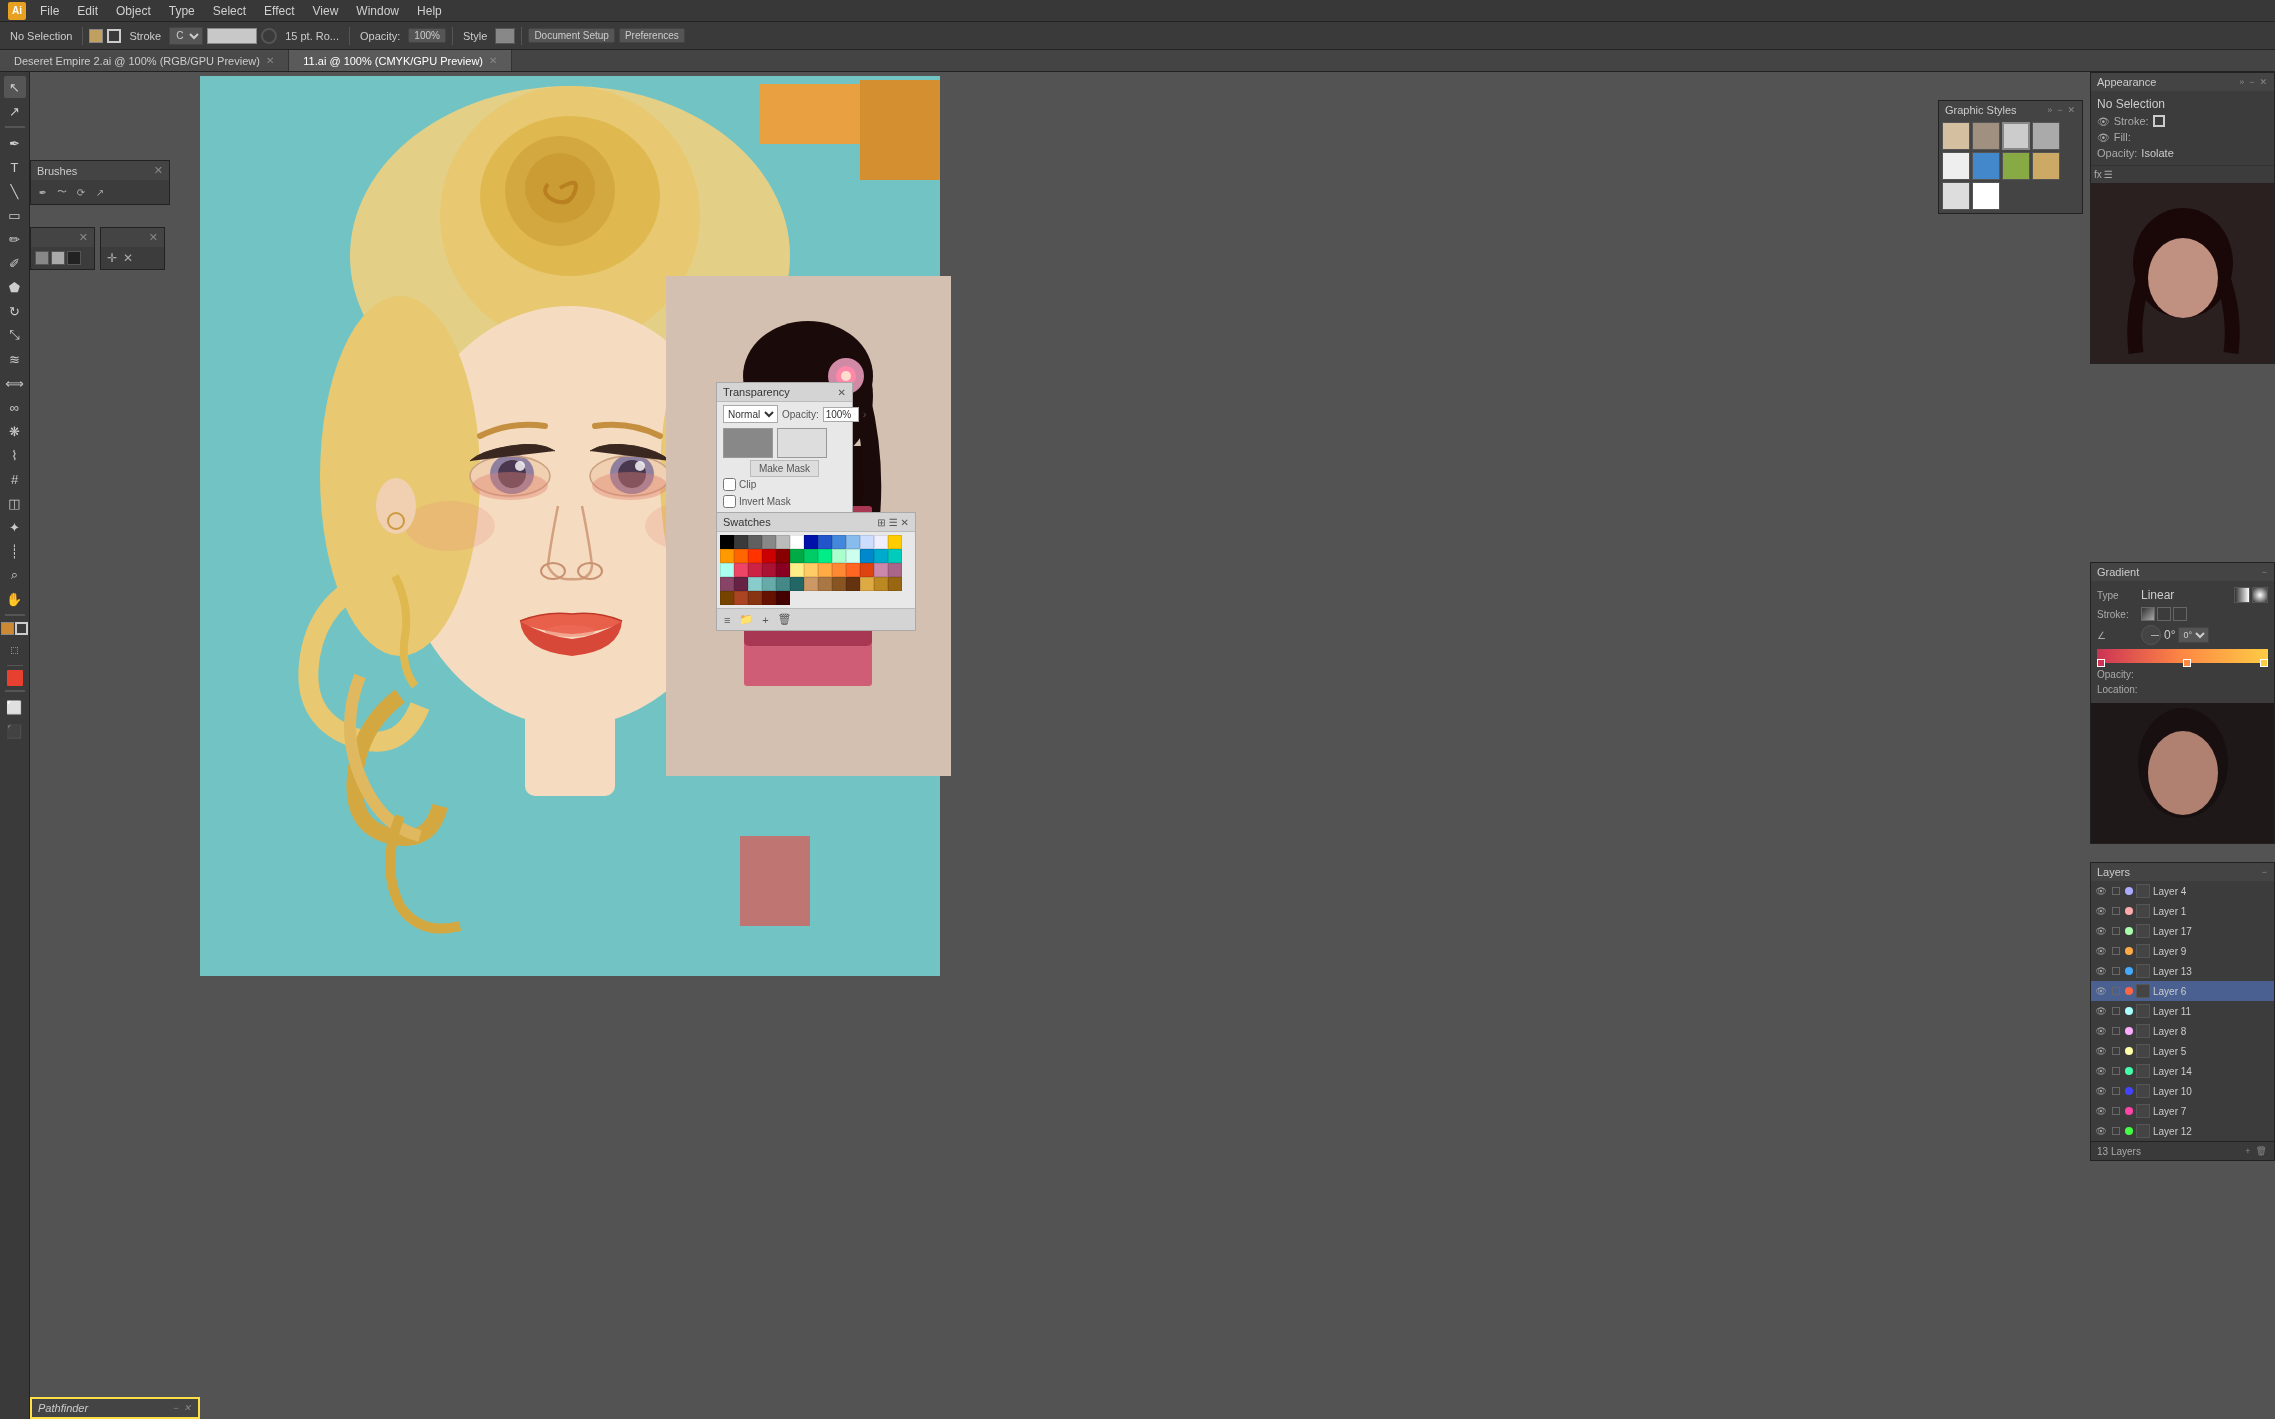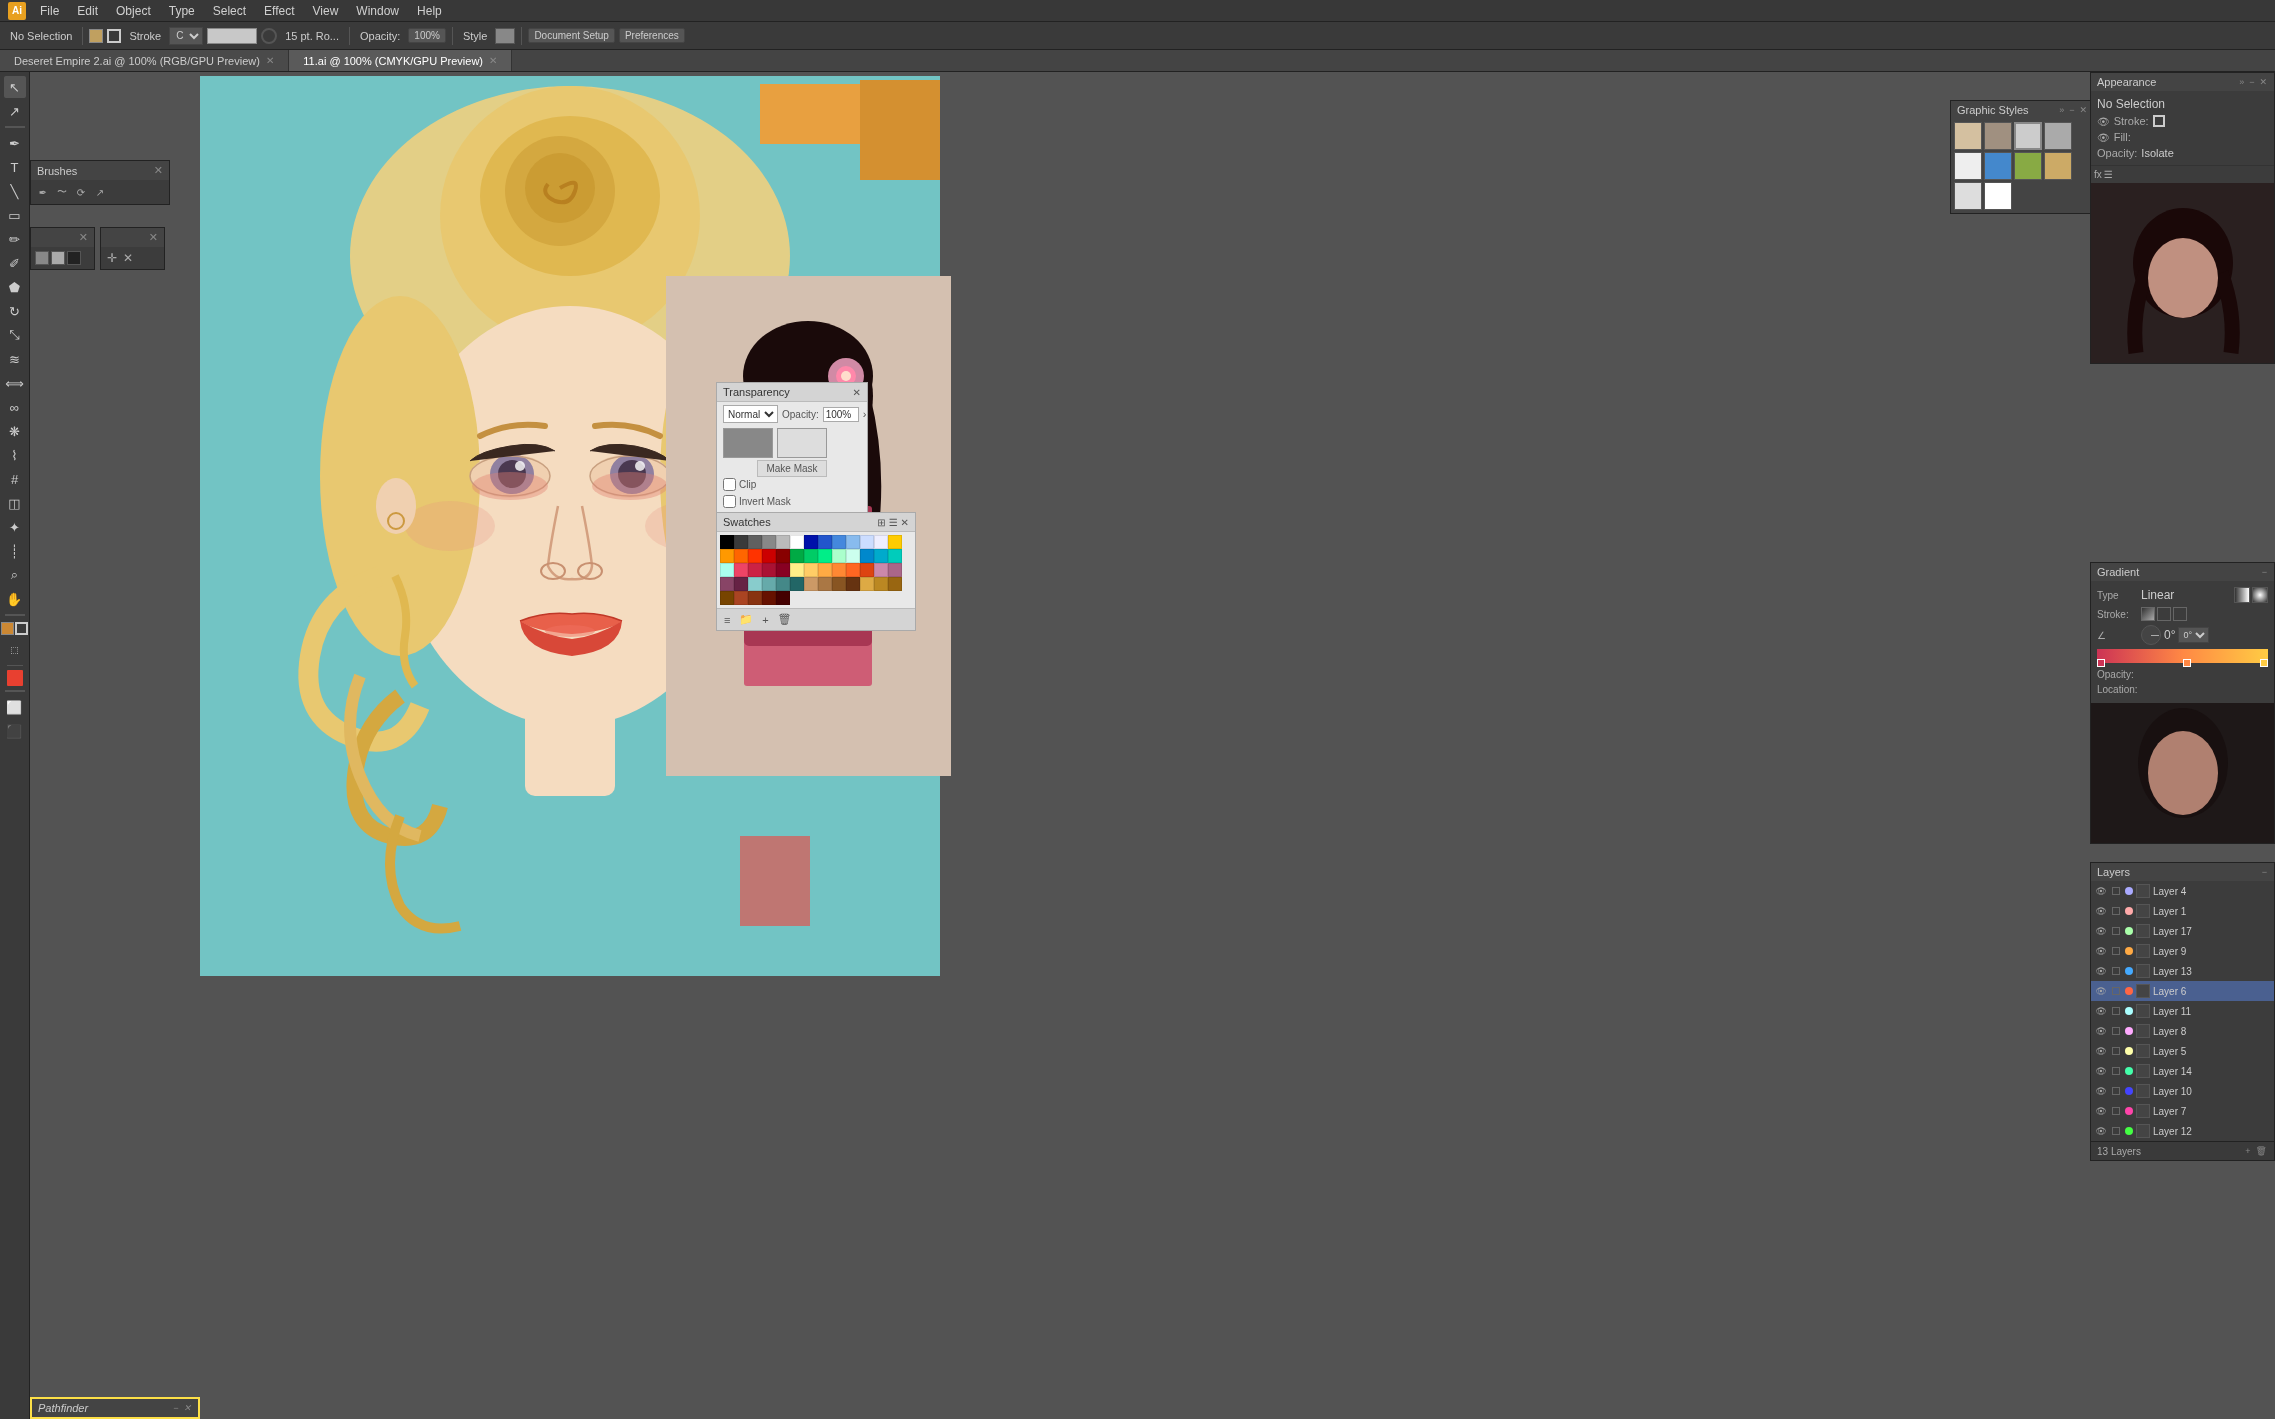--- a/index.html
+++ b/index.html
@@ -104,21 +104,21 @@
     
     .canvas-content {
       width: 100%; height: 100%;
       position: relative;
       overflow: hidden;
     }
 
     
     #graphic-styles-panel {
       position: absolute;
-      right: 180px;
+      right: 192px;
       top: 28px;
       width: 145px;
       background: #3b82f6;
       border: 1px solid #222;
     }
     .panel-header {
       background: #444;
       padding: 3px 6px;
       font-size: 11px;
       color: #ccc;
@@ -212,21 +212,21 @@
       width: 65px;
       background: #3c3c3c;
       border: 1px solid #222;
     }
 
     
     #transparency-panel {
       position: absolute;
       left: 686px;
       top: 310px;
-      width: 152px;
+      width: 137px;
       background: #e8e8e8;
       border: 1px solid #aaa;
       color: #333;
       z-index: 50;
     }
     #transparency-panel .tp-header {
       background: #d4d4d4;
       padding: 3px 6px;
       font-size: 11px;
       color: #333;

